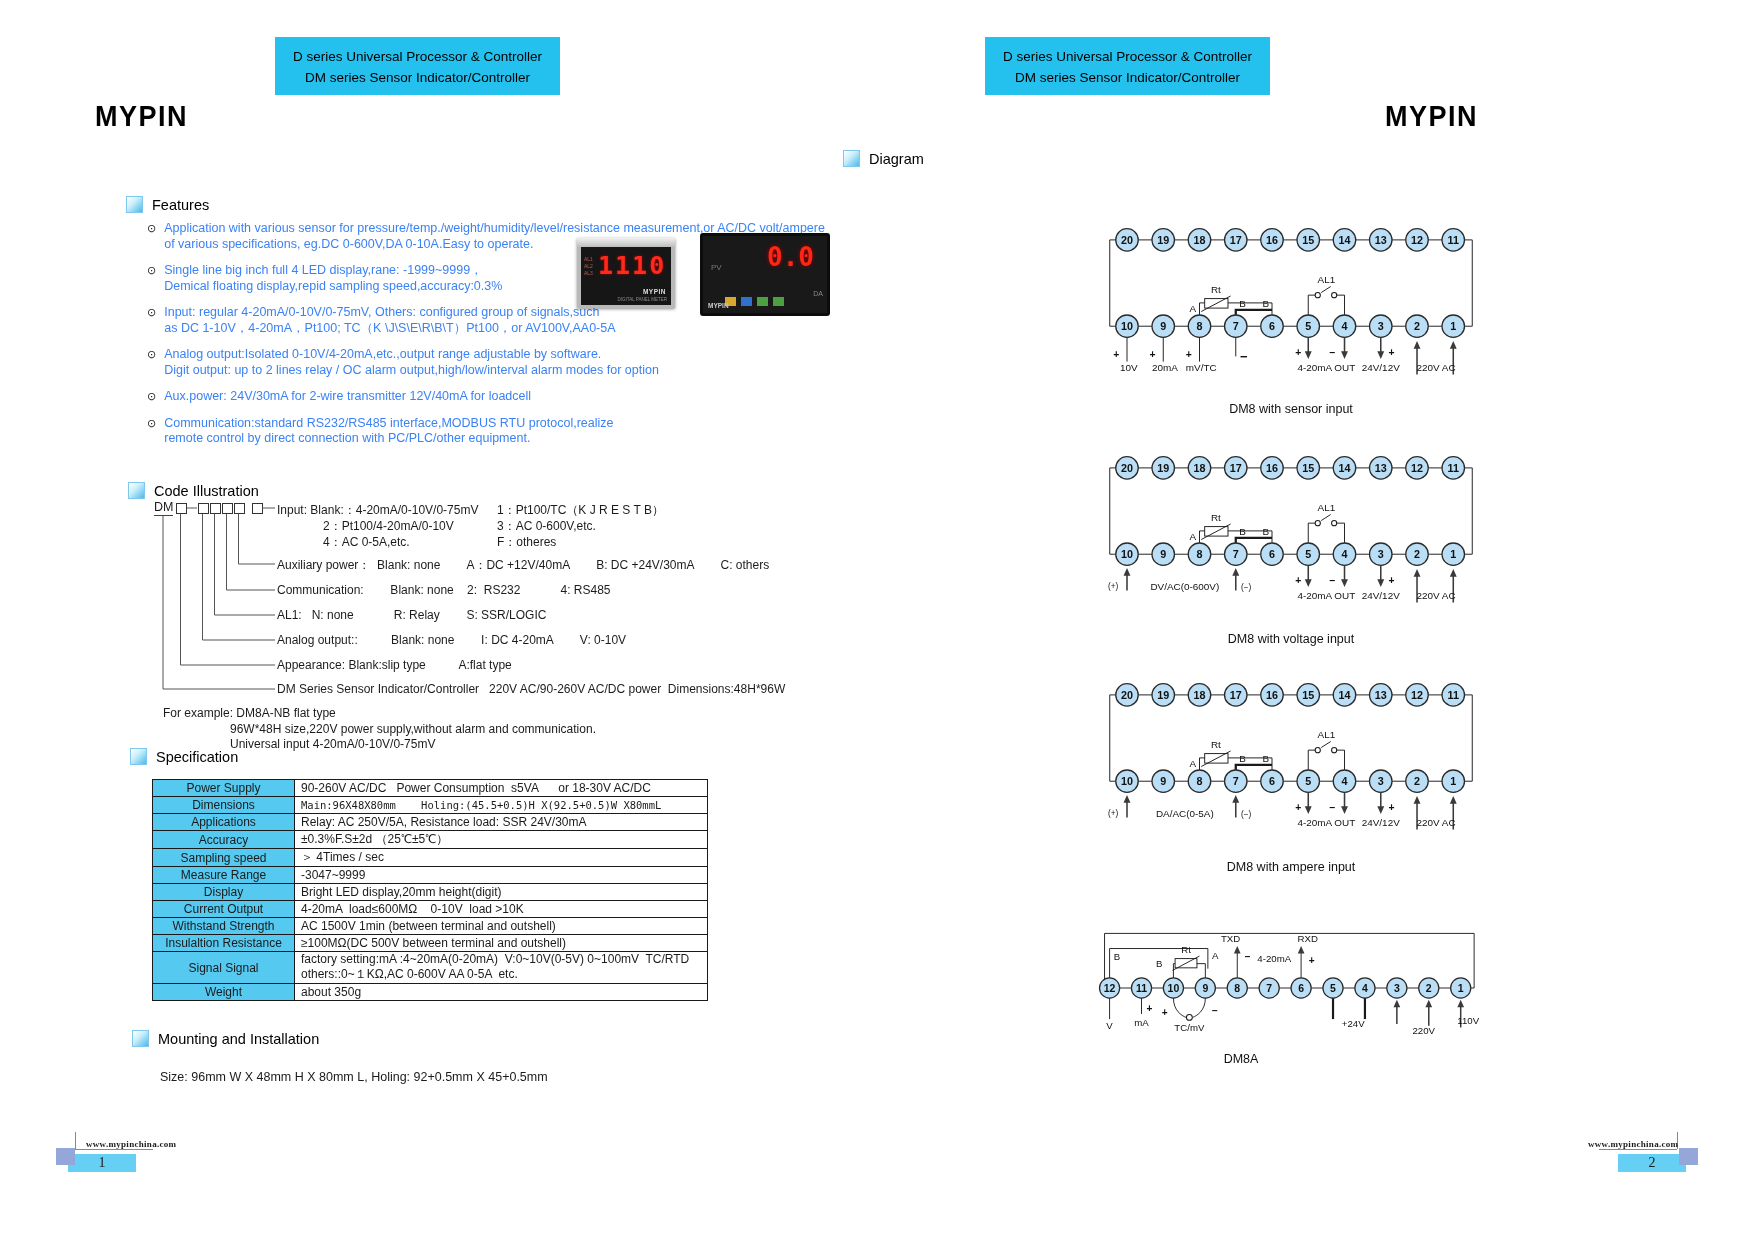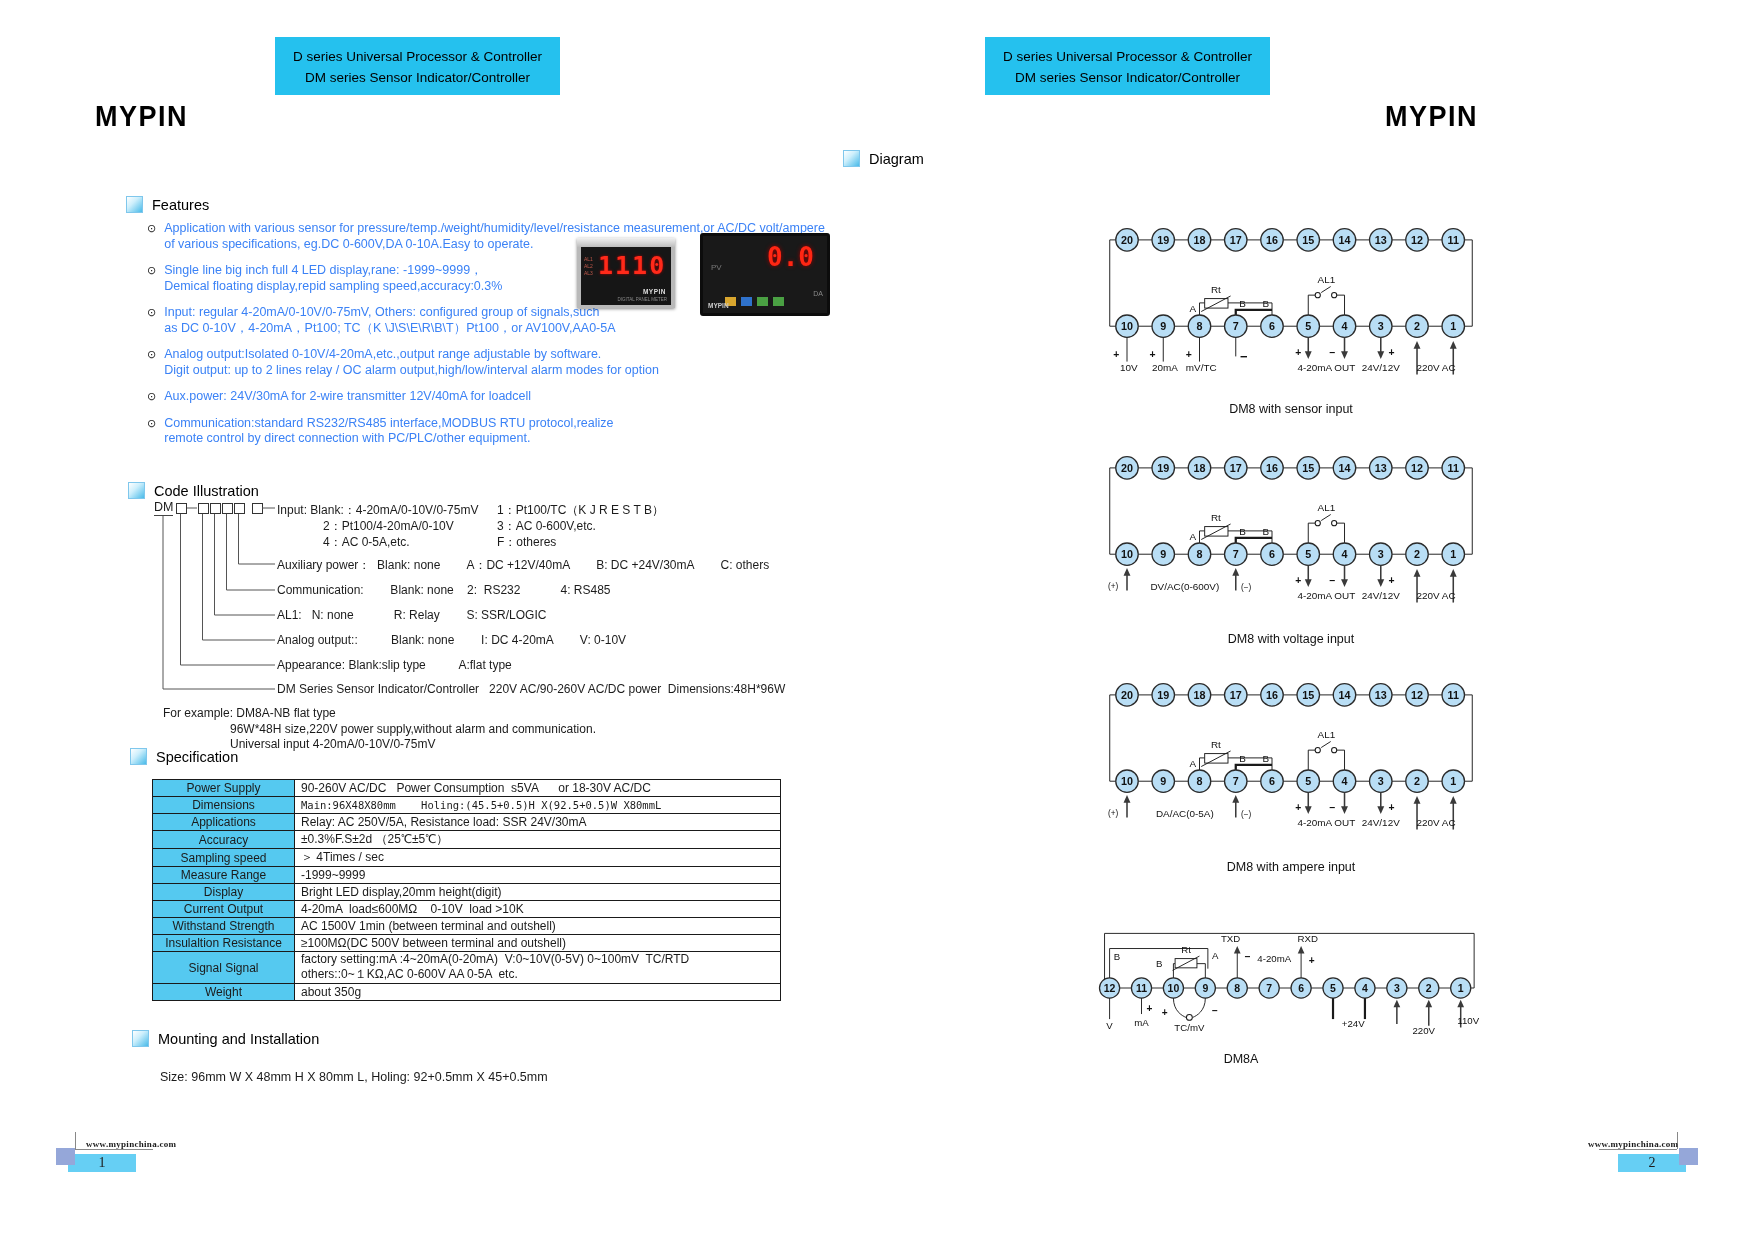--- a/index.html
+++ b/index.html
@@ -14,21 +14,21 @@
          background:linear-gradient(135deg,#ffffff 0%,#cdeffc 40%,#49bbe9 100%);}
   .stext{color:#000000;font-size:14.5px;}
   .featlist{width:710px;}
   .feat{display:flex;gap:8px;margin-bottom:11px;}
   .bullet{font-size:11px;line-height:15px;color:#222;}
   .ftext{font-size:12.5px;line-height:15.5px;color:#3b82f6;}
   .codeline{font-size:12px;white-space:pre;color:#1c1c1c;}
   .codedm{font-size:12.5px;border-bottom:1px solid #444;padding-bottom:1px;}
   .cbox{width:9px;height:9px;border:1px solid #333;background:#fff;}
   .extext{font-size:12px;line-height:15px;}
-  table.spec{border-collapse:collapse;width:629px;table-layout:fixed;}
+  table.spec{border-collapse:collapse;width:556px;table-layout:fixed;}
   table.spec td{border:1px solid #1a1a1a;font-size:12px;height:16px;padding:0 6px;vertical-align:middle;}
   table.spec td.lbl{background:#55c9f0;width:137px;text-align:center;padding:0 2px;}
   table.spec td.val{white-space:pre-wrap;}
   table.spec tr:nth-child(2) td.val{font-family:"DejaVu Sans Mono",monospace;font-size:10.5px;}
   .caption{width:380px;text-align:center;font-size:12.5px;color:#111;}
   .w{stroke:#1a1a1a;stroke-width:1.1;fill:none;}
   .wb{stroke:#1a1a1a;stroke-width:2.6;fill:none;}
   .wa{stroke:#3a3a3a;stroke-width:1.8;fill:none;}
   .ah{fill:#3a3a3a;stroke:none;}
   .res{fill:#fff;stroke:#1a1a1a;stroke-width:1.1;}
@@ -91,21 +91,21 @@
       <span class="bullet">⊙</span>
       <div class="ftext">
         <div>Single line big inch full 4 LED display,rane: -1999~9999，</div>
         <div>Demical floating display,repid sampling speed,accuracy:0.3%</div>
       </div>
     </div>
       <div class="feat">
       <span class="bullet">⊙</span>
       <div class="ftext">
         <div>Input: regular 4-20mA/0-10V/0-75mV, Others: configured group of signals,such</div>
-        <div>as DC 0-10V，4-20mA，Pt100; TC（K \J\S\E\R\B\T）Pt100，or AV100V,AA0-5A</div>
+        <div>as DC 1-10V，4-20mA，Pt100; TC（K \J\S\E\R\B\T）Pt100，or AV100V,AA0-5A</div>
       </div>
     </div>
       <div class="feat">
       <span class="bullet">⊙</span>
       <div class="ftext">
         <div>Analog output:Isolated 0-10V/4-20mA,etc.,output range adjustable by software.</div>
         <div>Digit output: up to 2 lines relay / OC alarm output,high/low/interval alarm modes for option</div>
       </div>
     </div>
       <div class="feat">
@@ -213,21 +213,21 @@
         <tr>
         <td class="lbl">Accuracy</td>
         <td class="val">±0.3%F.S±2d （25℃±5℃）</td>
       </tr>
         <tr>
         <td class="lbl">Sampling speed</td>
         <td class="val">＞ 4Times / sec</td>
       </tr>
         <tr>
         <td class="lbl">Measure Range</td>
-        <td class="val">-1999~9999</td>
+        <td class="val">-3047~9999</td>
       </tr>
         <tr>
         <td class="lbl">Display</td>
         <td class="val">Bright LED display,20mm height(digit)</td>
       </tr>
         <tr>
         <td class="lbl">Current Output</td>
         <td class="val">4-20mA  load≤600MΩ    0-10V  load &gt;10K</td>
       </tr>
         <tr>

